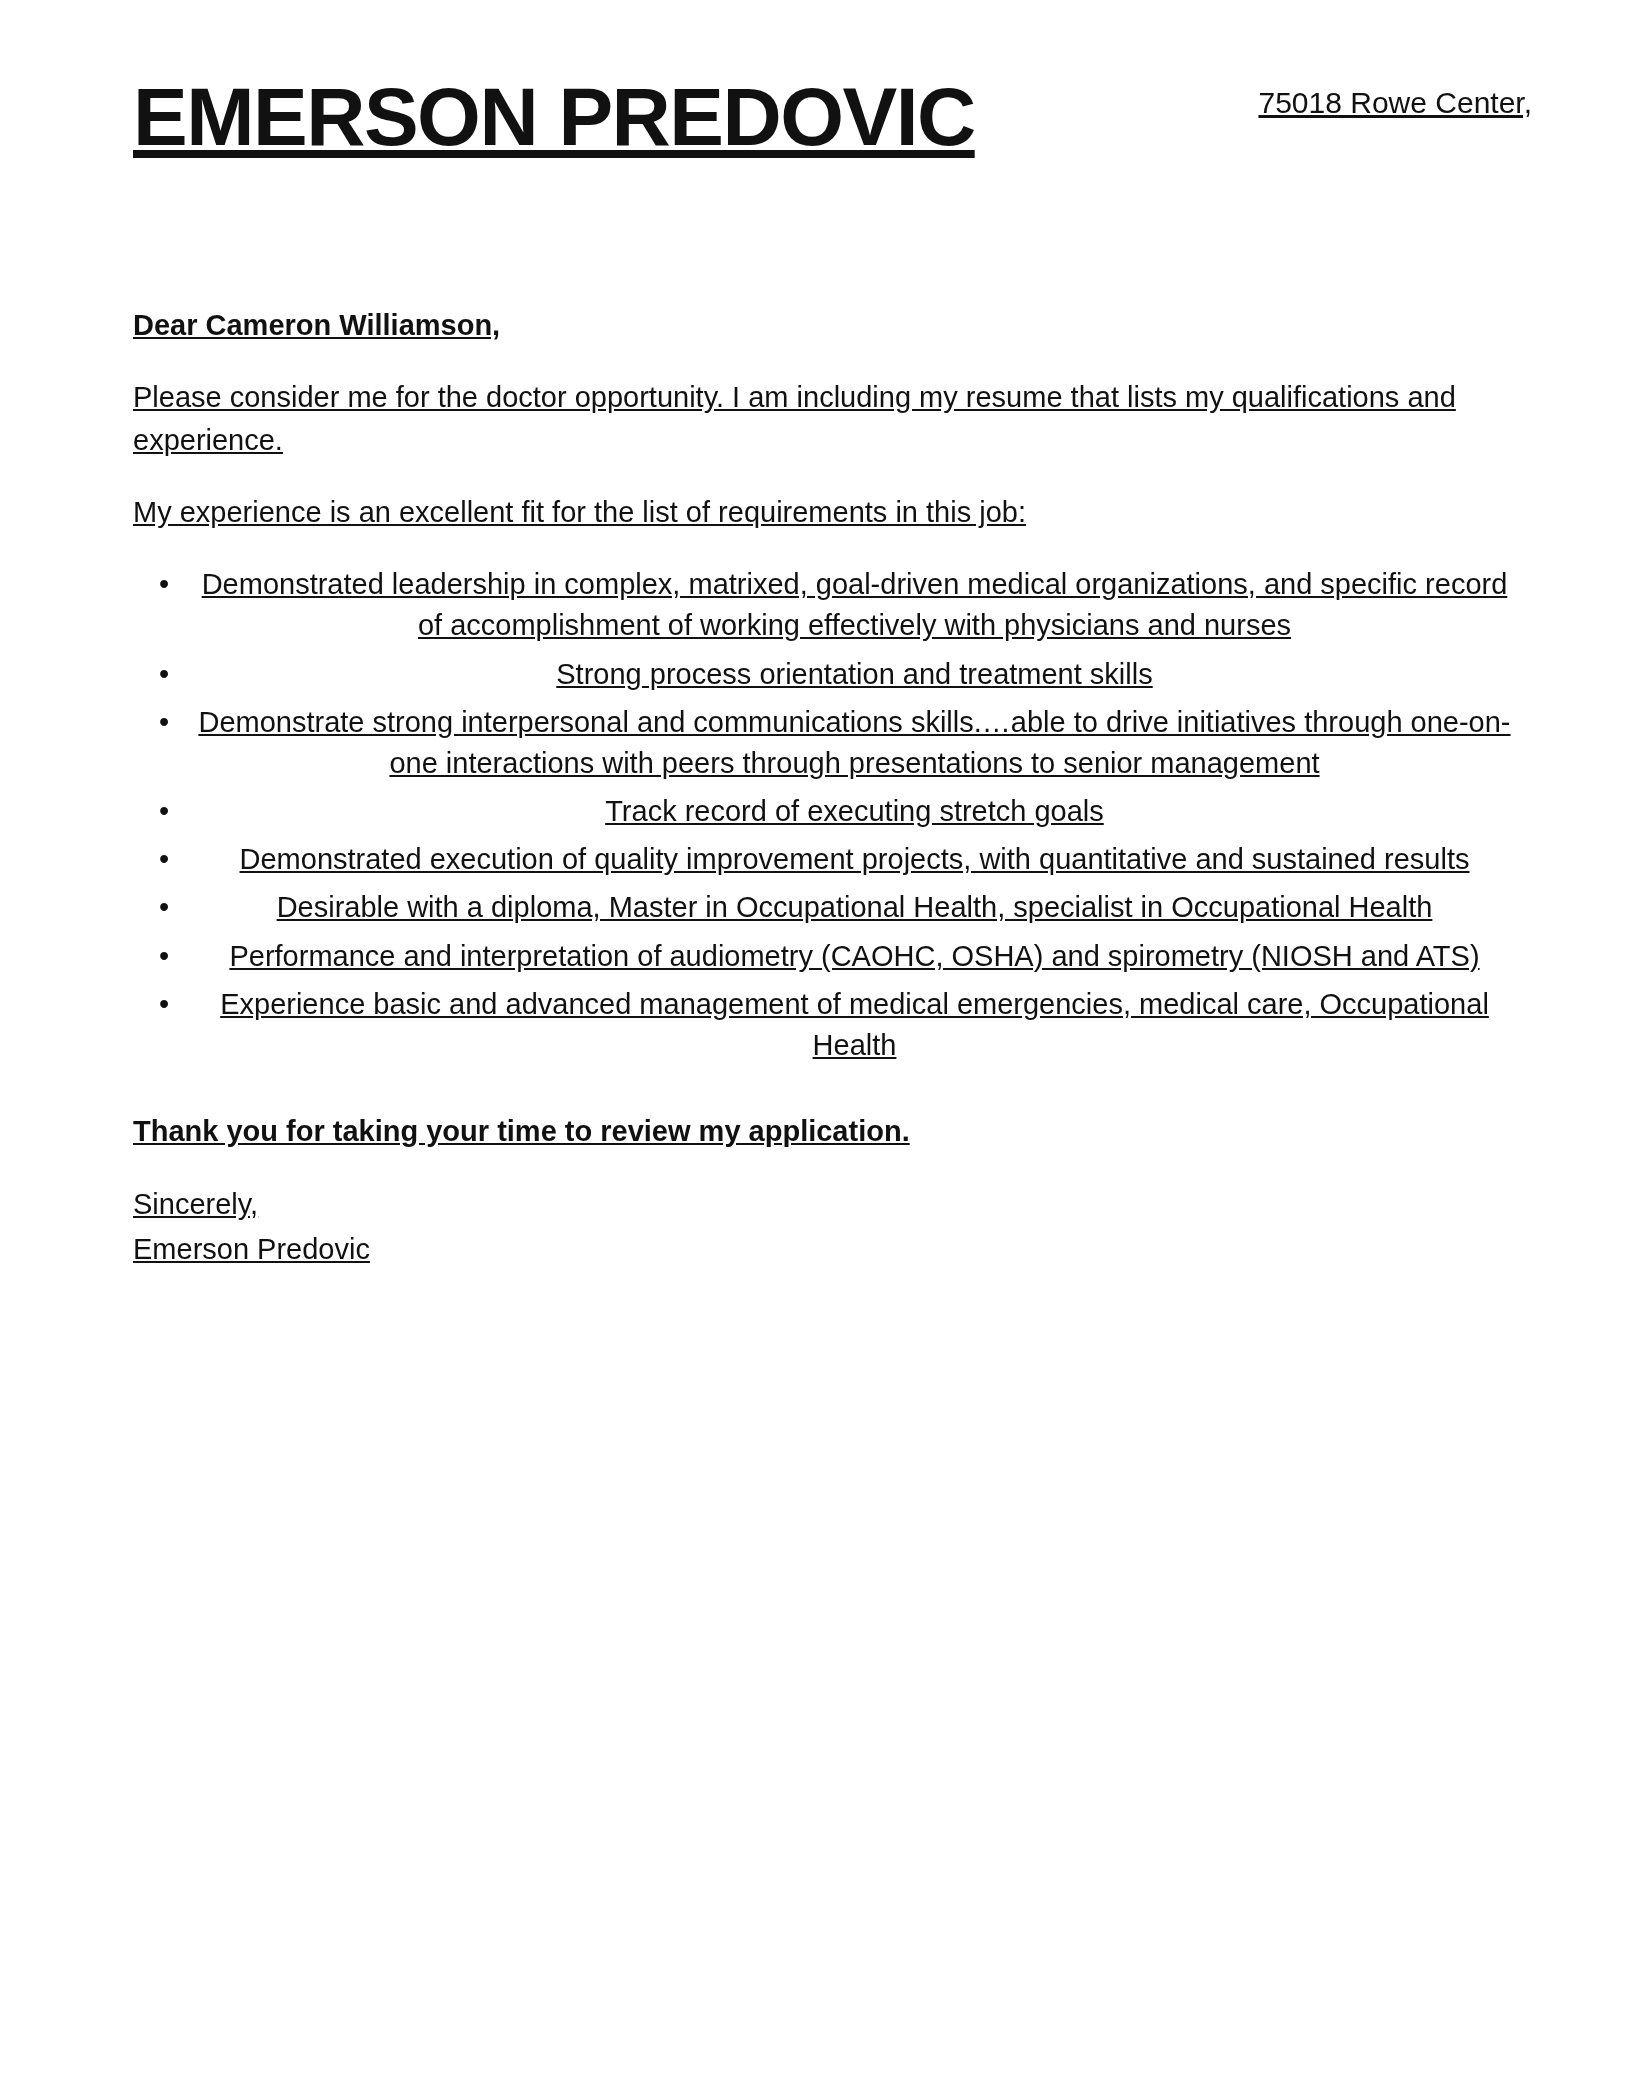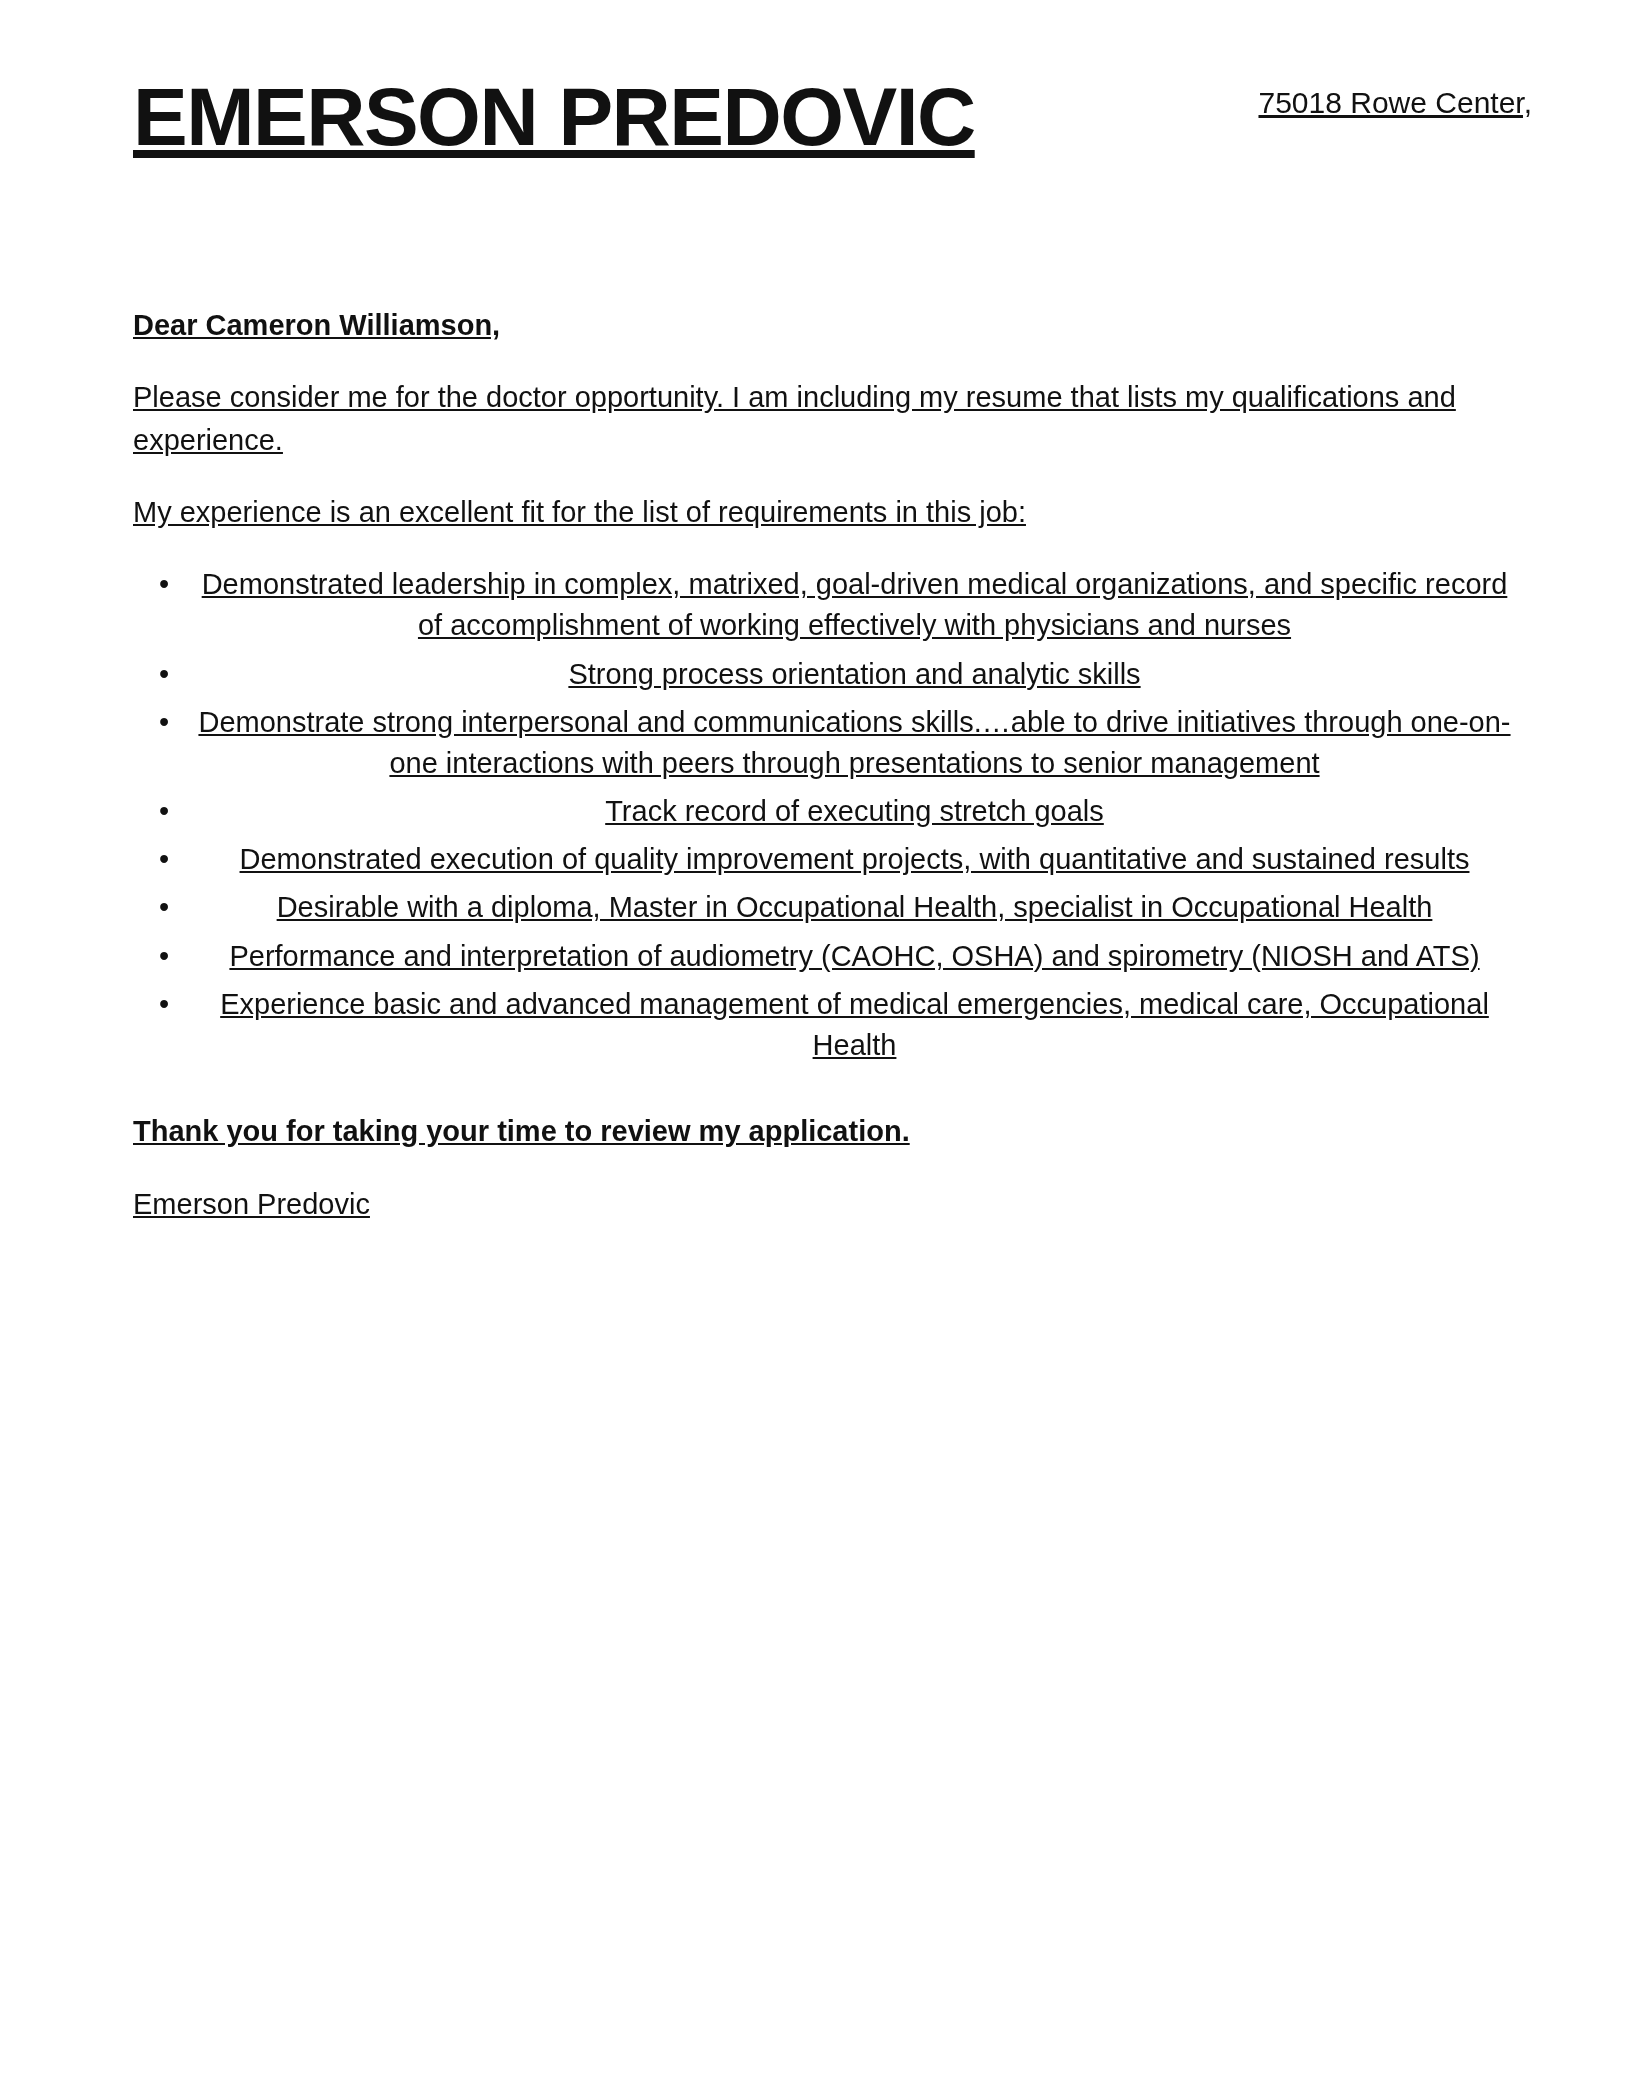--- a/index.html
+++ b/index.html
@@ -101,30 +101,31 @@
 
     <div class="salutation">Dear Cameron Williamson,</div>
 
     <p class="para">Please consider me for the doctor opportunity. I am including my resume that lists my qualifications and experience.</p>
 
 
     <p class="para">My experience is an excellent fit for the list of requirements in this job:</p>
 
     <ul class="req-list">
       <li>Demonstrated leadership in complex, matrixed, goal-driven medical organizations, and specific record of accomplishment of working effectively with physicians and nurses</li>
-      <li>Strong process orientation and analytic skills</li>
+      <li>Strong process orientation and treatment skills</li>
       <li>Demonstrate strong interpersonal and communications skills.…able to drive initiatives through one-on-one interactions with peers through presentations to senior management</li>
       <li>Track record of executing stretch goals</li>
       <li>Demonstrated execution of quality improvement projects, with quantitative and sustained results</li>
       <li>Desirable with a diploma, Master in Occupational Health, specialist in Occupational Health</li>
       <li>Performance and interpretation of audiometry (CAOHC, OSHA) and spirometry (NIOSH and ATS)</li>
       <li>Experience basic and advanced management of medical emergencies, medical care, Occupational Health</li>
     </ul>
 
     <div class="closing">Thank you for taking your time to review my application.</div>
 
     <div class="signoff-block">
+      <div>Sincerely,</div>
       <div>Emerson Predovic</div>
     </div>
 
   </div>
 
 </div>
 
 </body></html>

